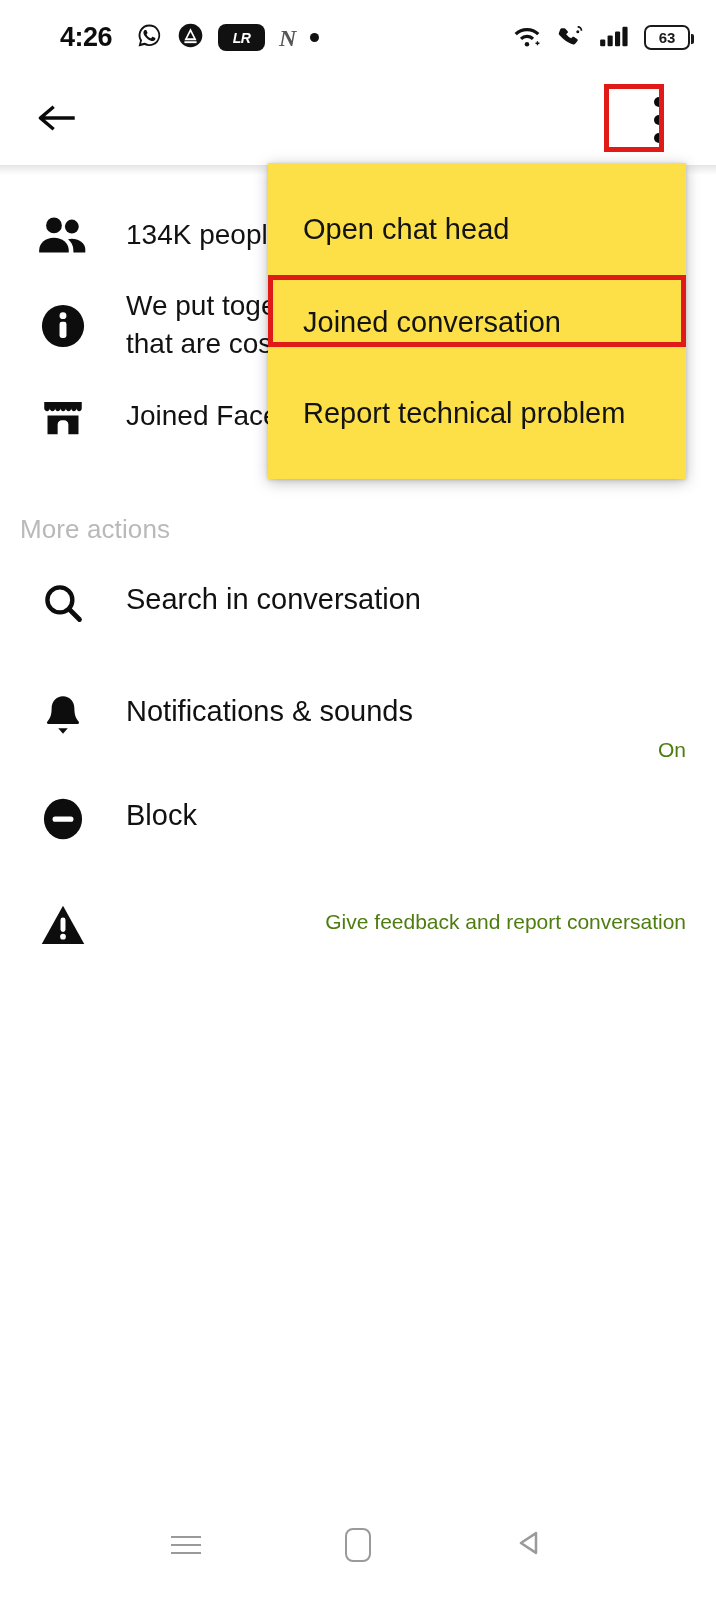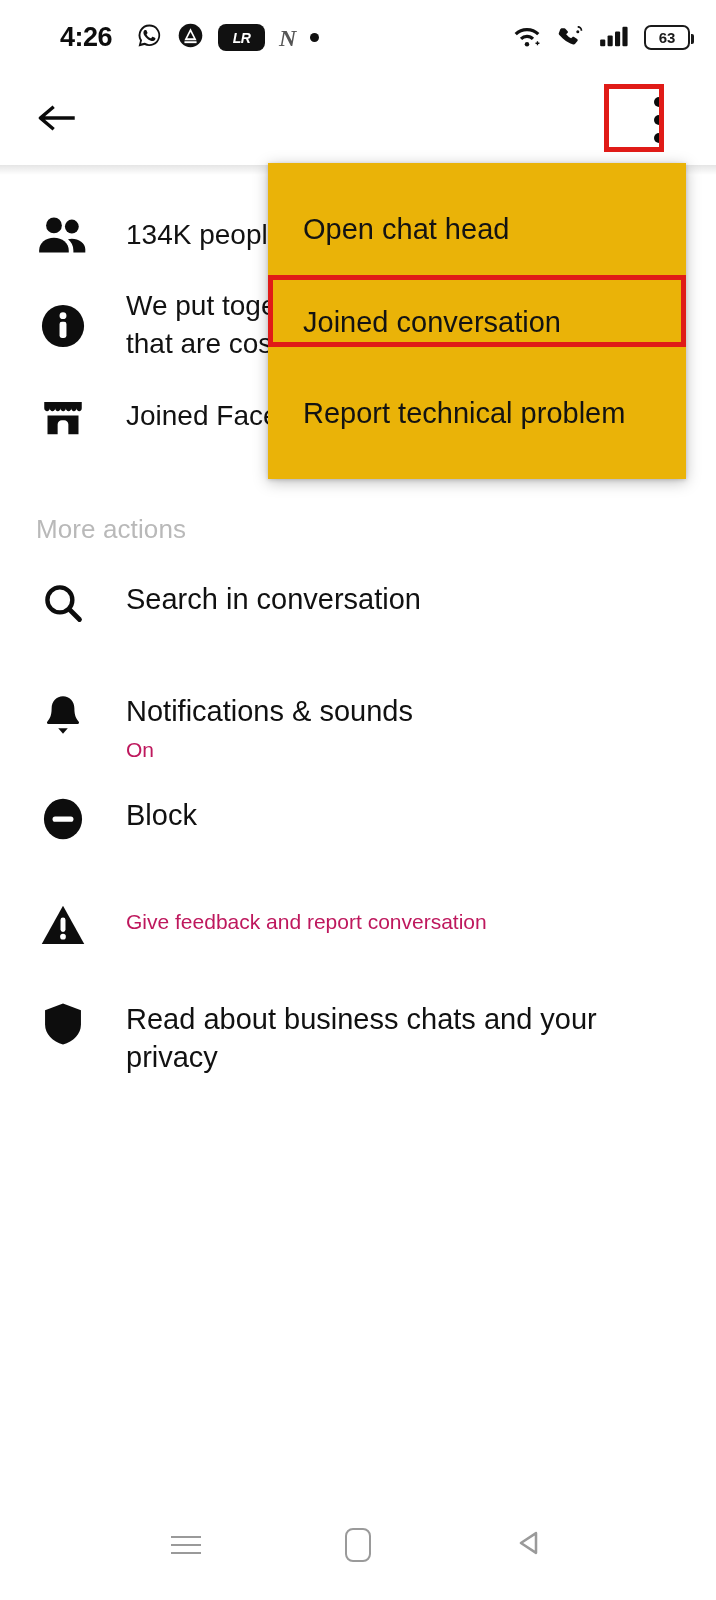--- a/index.html
+++ b/index.html
@@ -195,21 +195,21 @@
     padding-top: 0;
   }
 
   #row-people { margin-top: 34px; align-items: center; min-height: 52px; }
   #row-people .info-icon { padding-top: 0; }
   #row-about { margin-top: 26px; align-items: center; }
   #row-joined { margin-top: 28px; align-items: center; min-height: 52px; }
   #row-joined .info-icon { padding-top: 0; }
 
   .section-label {
-    padding: 0 36px;
+    padding: 0 20px;
     margin-top: 72px;
     font-size: 26px;
     color: #b9b9b9;
     letter-spacing: 0.1px;
   }
 
   .action-list {
     margin-top: 36px;
   }
   .action-row {
@@ -230,36 +230,37 @@
     flex: 1;
     padding-left: 30px;
   }
   .action-title {
     font-size: 29px;
     color: #111111;
     line-height: 1.3;
   }
   .action-sub {
     font-size: 21px;
-    color: #be185d;
+    color: #4d7c0f;
     line-height: 1.3;
     margin-top: 5px;
+    text-align: right;
   }
   #act-search { margin-bottom: 50px; }
   #act-notify { margin-bottom: 34px; }
   #act-block  { margin-bottom: 44px; }
   #act-wrong  { margin-bottom: 36px; }
 
   
   .menu {
     position: absolute;
     left: 268px;
     top: 163px;
     width: 418px;
-    background: #eab308;
+    background: #fde047;
     box-shadow: 0 3px 14px rgba(0,0,0,0.26), 0 1px 4px rgba(0,0,0,0.16);
     z-index: 30;
     padding: 8px 0 8px 0;
   }
   .menu-item {
     height: 72px;
     display: flex;
     align-items: center;
     padding-left: 35px;
     font-size: 29px;
@@ -466,30 +467,20 @@
             <path fill="#0d0d0d" d="M12 1.4 0.9 21.4h22.2z"></path>
             <rect x="10.7" y="7.6" width="2.6" height="7.5" rx="1.3" fill="#fff"></rect>
             <circle cx="12" cy="17.6" r="1.5" fill="#fff"></circle>
           </svg>
         </div>
         <div class="action-body">
           <div class="action-sub">Give feedback and report conversation</div>
         </div>
       </div>
 
-      <div class="action-row" id="act-privacy">
-        <div class="action-icon">
-          <svg width="42" height="46" viewBox="0 0 22 24">
-            <path fill="#0d0d0d" d="M11 1.3 1.6 4.8v7.4c0 5 4 9 9.4 10.5 5.4-1.5 9.4-5.5 9.4-10.5V4.8z"></path>
-          </svg>
-        </div>
-        <div class="action-body">
-          <div class="action-title">Read about business chats and your privacy</div>
-        </div>
-      </div>
 
     </div>
   </div>
 
   <div class="menu">
     <div class="menu-item" id="menu-item-0">Open chat head</div>
     <div class="menu-item" id="menu-item-1">Joined conversation</div>
     <div class="menu-item" id="menu-item-2">Report technical problem</div>
   </div>
 

